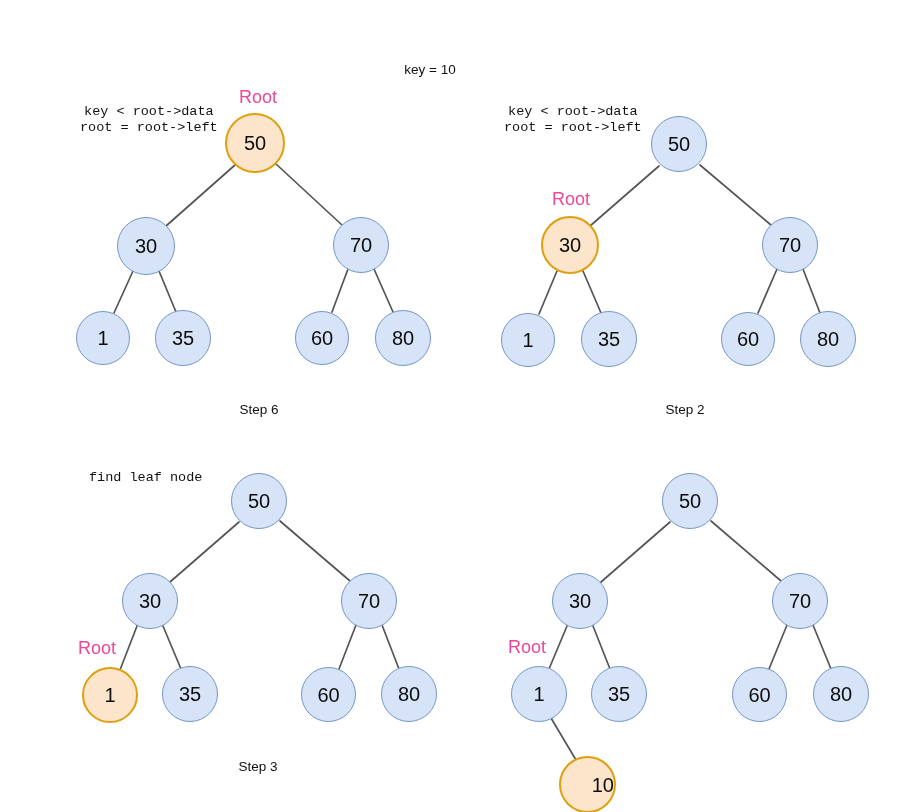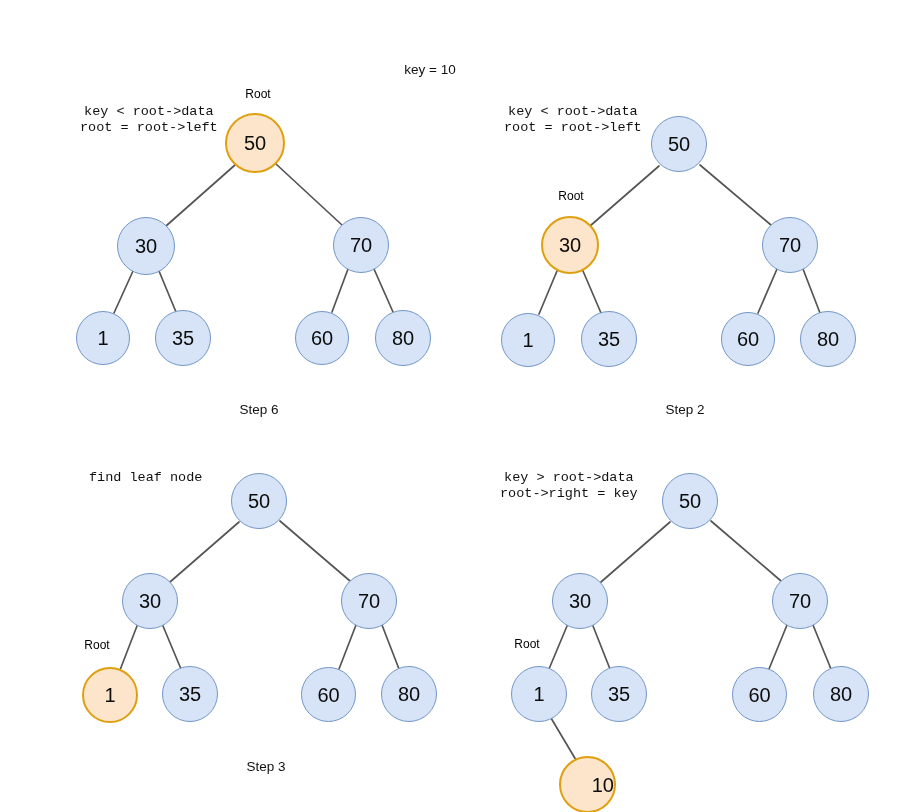--- a/index.html
+++ b/index.html
@@ -66,24 +66,24 @@
   .step-label {
     position: absolute;
     font-size: 13.5px;
     text-align: center;
     transform: translateX(-50%);
     color: #111111;
     user-select: none;
   }
   .root-label {
     position: absolute;
-    font-size: 12px;
+    font-size: 18px;
     text-align: left;
     transform: translateX(-50%);
-    color: #000000;
+    color: #ec4899;
     user-select: none;
   }
   .key-label {
     position: absolute;
     font-size: 13.5px;
     text-align: center;
     transform: translateX(-50%);
     color: #111111;
     user-select: none;
   }
@@ -200,24 +200,22 @@
   </div>
   <div class="node blue" style="left:162px; top:626px; width:56px; height:56px;">
     <span class="node-label">35</span>
   </div>
   <div class="node blue" style="left:301px; top:627px; width:55px; height:55px;">
     <span class="node-label">60</span>
   </div>
   <div class="node blue" style="left:381px; top:626px; width:56px; height:56px;">
     <span class="node-label">80</span>
   </div>
-  <div class="step-label" style="left:266px; top:719px;">Step 3</div>
-
-  <div class="caption code" style="left:500px; top:430px;">key &gt; root-&gt;data
-root-&gt;right = key</div>
+  <div class="step-label" style="left:258px; top:719px;">Step 3</div>
+
   <div class="root-label" style="left:527px; top:597px;">Root</div>
 
   <div class="node blue" style="left:662px; top:433px; width:56px; height:56px;">
     <span class="node-label">50</span>
   </div>
   <div class="node blue" style="left:552px; top:533px; width:56px; height:56px;">
     <span class="node-label">30</span>
   </div>
   <div class="node blue" style="left:772px; top:533px; width:56px; height:56px;">
     <span class="node-label">70</span>

